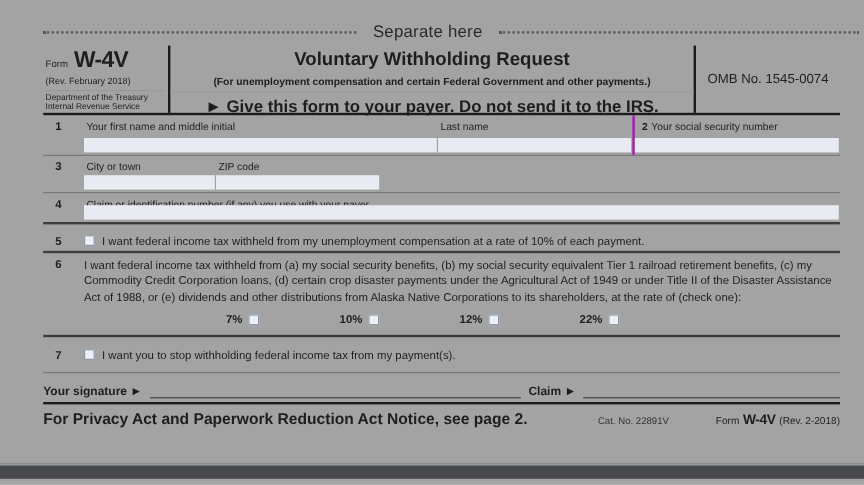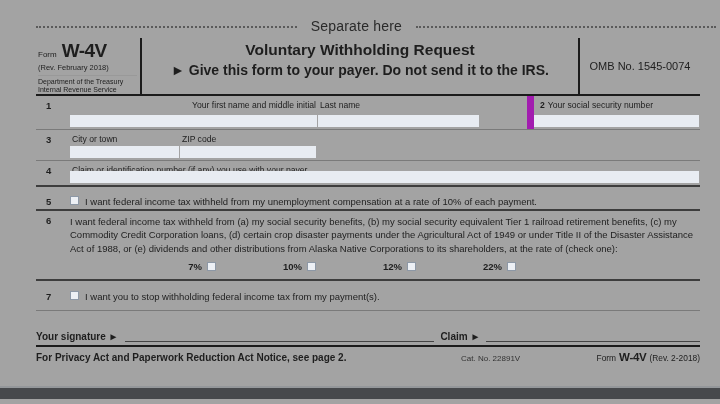--- a/index.html
+++ b/index.html
@@ -40,23 +40,23 @@
   
   .row { display:flex; position:relative; }
   .b1 { border-bottom:1px solid #7a7a7a; }
   .b2 { border-bottom:2px solid #3d3d3d; }
   .numcell { width:34px; font-size:9.5px; font-weight:bold; padding:4px 0 0 10px; flex:none; }
   .cell { position:relative; padding:4px 2px 0 2px; font-size:8.6px; }
   .fill { position:absolute; left:0; right:1px; bottom:2px; height:12px; background:#e8ecf2; }
   .row12 { height:34px; }
   .row3  { height:31px; }
   .row4  { height:26px; }
-  .c-first { flex:1;text-align:right; }
+  .c-first { flex:1; }
   .c-last  { width:162px; flex:none; }
-  .c-ssn   { width:173px; flex:none; border-left:7px solid #a21caf; padding-left:6px;margin-left:47px; }
+  .c-ssn   { width:173px; flex:none; border-left:2px solid #a21caf; padding-left:6px; }
   .num-inline { font-weight:bold; margin-right:3px; }
   .c-home  { flex:1; }
   .c-city  { width:110px; flex:none; }
   .c-state { width:95px;  flex:none; }
   .c-zip   { width:137px; flex:none; }
   .c-claim { flex:1; }
   .gap5 { height:5px; }
 
   .rowline { font-size:9.5px; }
   .row5 { height:19px; align-items:flex-start; padding-top:4px; }
@@ -68,29 +68,29 @@
   .ltext { flex:1; padding-right:4px; }
 
   .row6 { display:flex; padding:4px 0 5px 0; }
   .para6 { flex:1; line-height:13.4px; padding-right:2px; }
   .rates { display:flex; margin:5px 0 0 46px; }
   .rate-item { width:100px; display:flex; justify-content:flex-end; align-items:center; gap:5px; }
   .rate-label { font-weight:bold; font-size:9.5px; }
   .rate-item .cb { margin-right:0; }
 
   
-  .sigrow { display:flex; align-items:flex-end; margin-top:18px; height:18px;
+  .sigrow { display:flex; align-items:flex-end; margin-top:8px; height:18px;
     border-bottom:2.5px solid #1b1b1b; padding-bottom:3px;text-align:right; }
   .sig-label, .date-label { font-size:10px; font-weight:bold; white-space:nowrap; }
   .sig-line { flex:1.45 1 0; border-bottom:1px solid #444; height:12px; margin:0 6px; }
   .date-line { flex:1 1 0; border-bottom:1px solid #444; height:12px; margin-left:6px; }
 
   
   .footrow { display:flex; align-items:baseline; padding-top:4px; }
-  .foot-privacy { font-size:10px; font-weight:bold; }
+  .foot-privacy { font-size:13px; font-weight:bold; }
   .foot-sp1 { flex:1.5 1 0; } .foot-sp2 { flex:1 1 0; }
   .foot-cat { font-size:8px; color:#333; }
   .foot-form { font-size:8.4px; display:flex; align-items:baseline; gap:3px; }
   .foot-form-num { font-size:11.5px; font-weight:bold; letter-spacing:-.3px; }
 
   
   .bottombar { position:absolute; left:0; right:0; top:386px; height:13px;
     background:#47494c; border-top:2px solid #94979a; }
 </style>
 </head>
@@ -113,20 +113,21 @@
           <span class="hdr-form-num">W-4V</span>
         </div>
         <div class="hdr-rev">(Rev. February 2018)</div>
         <div class="hdr-dept">
           <div>Department of the Treasury</div>
           <div>Internal Revenue Service</div>
         </div>
       </div>
       <div class="hdr-center">
         <div class="hdr-title">Voluntary Withholding Request</div>
+        <div class="hdr-sub">(For unemployment compensation and certain Federal Government and other payments.)</div>
         <div class="hdr-instr">► Give this form to your payer. Do not send it to the IRS.</div>
       </div>
       <div class="hdr-right">
         <span class="hdr-omb">OMB No. 1545-0074</span>
       </div>
     </div>
 
     <div class="row row12 b1">
       <div class="numcell">1</div>
       <div class="cell c-first">

